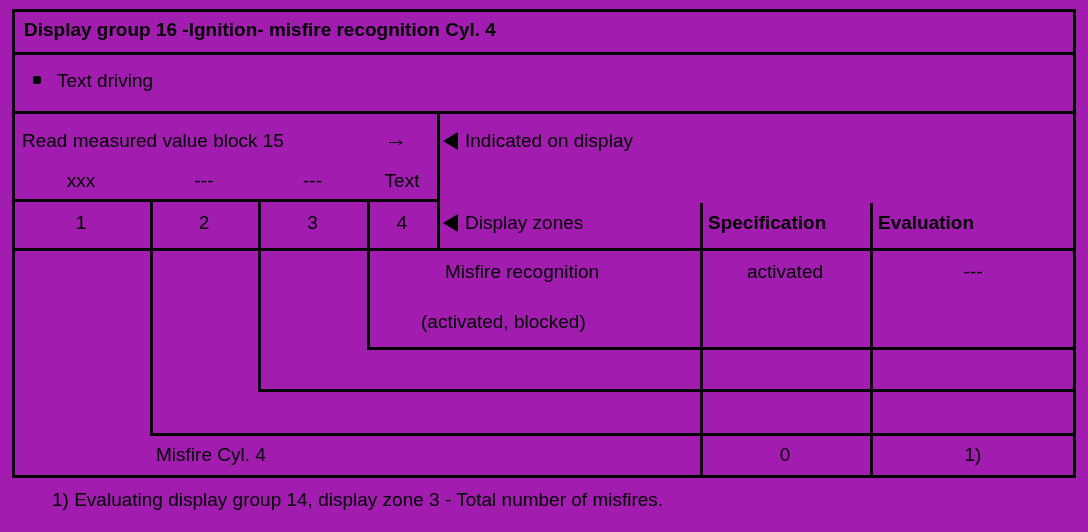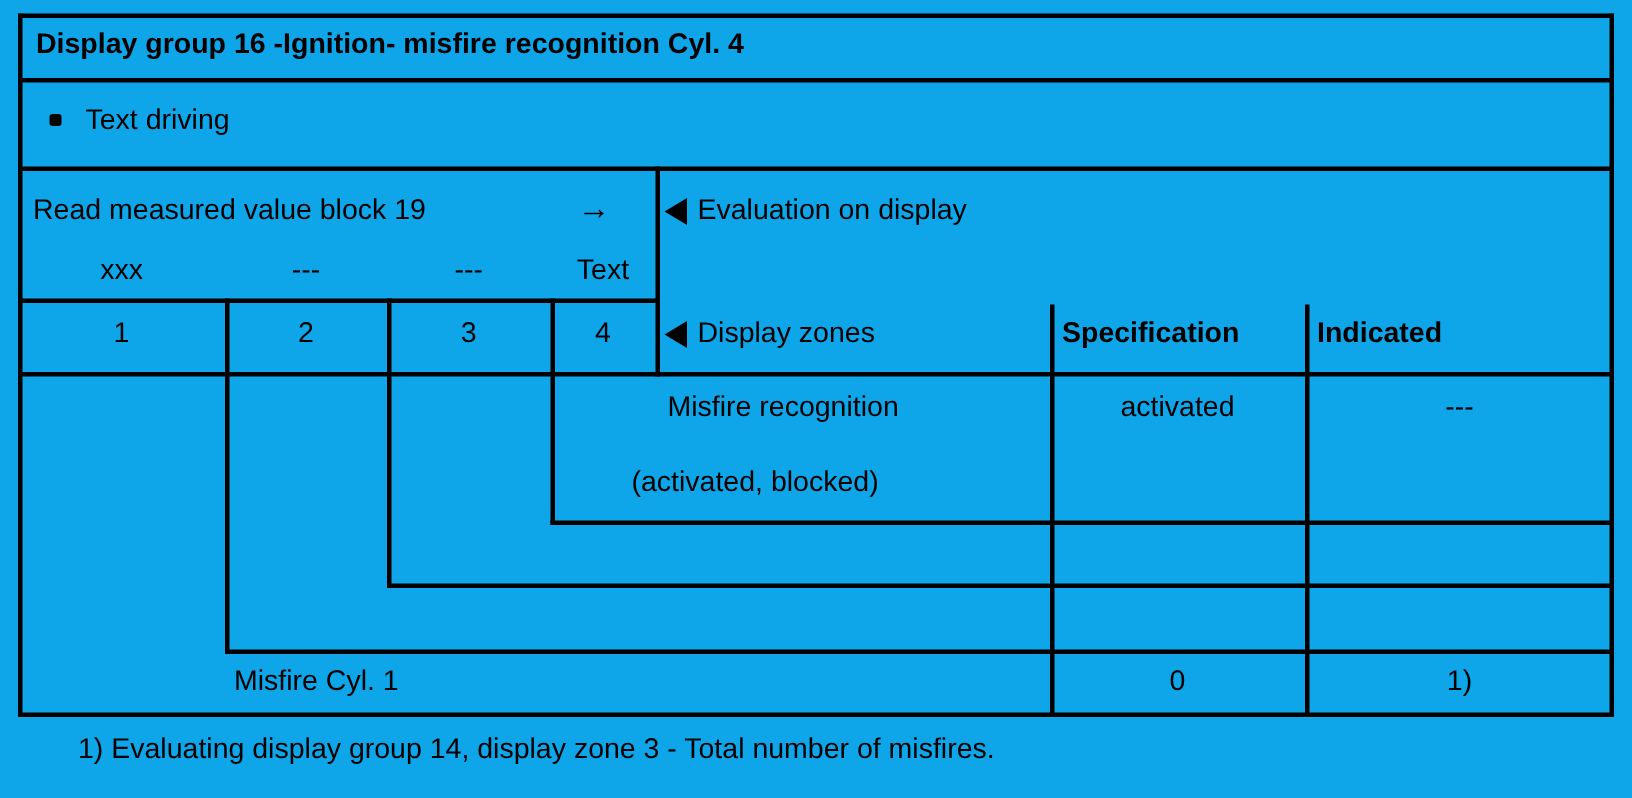--- a/index.html
+++ b/index.html
@@ -1,20 +1,20 @@
 <!DOCTYPE html>
 <html><head>
 <meta charset="utf-8">
 <style>
   html, body { margin: 0; padding: 0; background: #ffffff; }
   #canvas {
     position: relative;
     width: 1088px;
     height: 532px;
-    background: #0ea5e9;
+    background: #a21caf;
     font-family: "Liberation Sans", sans-serif;
     color: #000000;
     overflow: hidden;
     text-decoration: underline;
   }
   .line { position: absolute; background: #000000; }
   .hline { height: 3px; }
   .vline { width: 3px; }
   .txt {
     position: absolute;
@@ -64,50 +64,50 @@
   <div class="line vline" style="left:367px; top:199px; height:151px;"></div>
   <div class="line vline" style="left:437px; top:111px; height:140px;"></div>
   <div class="line vline" style="left:700px; top:203px; height:275px;"></div>
   <div class="line vline" style="left:870px; top:203px; height:275px;"></div>
 
   <div class="txt bold" style="left:24px; top:18px;">Display group 16 -Ignition- misfire recognition Cyl. 4</div>
 
   <div class="bullet-dot" style="left:33px; top:76px;"></div>
   <div class="txt" style="left:57px; top:69px;">Text driving</div>
 
-  <div class="txt" style="left:22px; top:129px;">Read measured value block 19</div>
+  <div class="txt" style="left:22px; top:129px;">Read measured value block 15</div>
   <div class="txt" style="left:385px; top:127px; font-size:22px;">→</div>
 
   <div class="txt center" style="left:12px; top:169px; width:138px;">xxx</div>
   <div class="txt center" style="left:150px; top:169px; width:108px;">---</div>
   <div class="txt center" style="left:258px; top:169px; width:109px;">---</div>
   <div class="txt center" style="left:367px; top:169px; width:70px;">Text</div>
 
   <div class="txt center" style="left:12px; top:211px; width:138px;">1</div>
   <div class="txt center" style="left:150px; top:211px; width:108px;">2</div>
   <div class="txt center" style="left:258px; top:211px; width:109px;">3</div>
   <div class="txt center" style="left:367px; top:211px; width:70px;">4</div>
 
   <div class="txt arrow-row" style="left:443px; top:129px;">
     <span class="tri-left"></span>
-    <span>Evaluation on display</span>
+    <span>Indicated on display</span>
   </div>
 
   <div class="txt arrow-row" style="left:443px; top:211px;align-items:center;">
     <span class="tri-left"></span>
     <span>Display zones</span>
   </div>
 
   <div class="txt bold" style="left:708px; top:211px;">Specification</div>
-  <div class="txt bold" style="left:878px; top:211px;">Indicated</div>
+  <div class="txt bold" style="left:878px; top:211px;">Evaluation</div>
 
   <div class="txt" style="left:445px; top:260px;">Misfire recognition</div>
   <div class="txt" style="left:421px; top:310px;">(activated, blocked)</div>
   <div class="txt center" style="left:700px; top:260px; width:170px;">activated</div>
   <div class="txt center" style="left:870px; top:260px; width:206px;">---</div>
 
-  <div class="txt" style="left:156px; top:443px;">Misfire Cyl. 1</div>
+  <div class="txt" style="left:156px; top:443px;">Misfire Cyl. 4</div>
   <div class="txt center" style="left:700px; top:443px; width:170px;">0</div>
   <div class="txt center" style="left:870px; top:443px; width:206px;">1)</div>
 
   <div class="txt" style="left:4px; top:488px;margin-left:48px;">1) Evaluating display group 14, display zone 3 - Total number of misfires.</div>
 
 </div>
 
 </body></html>

